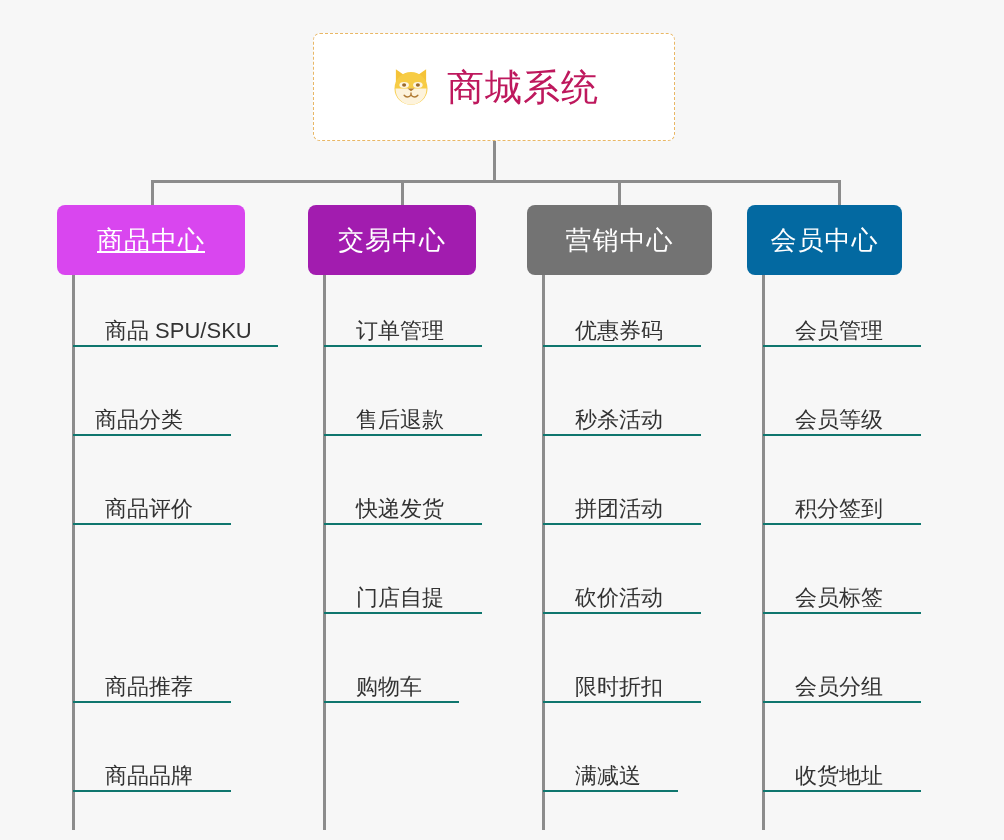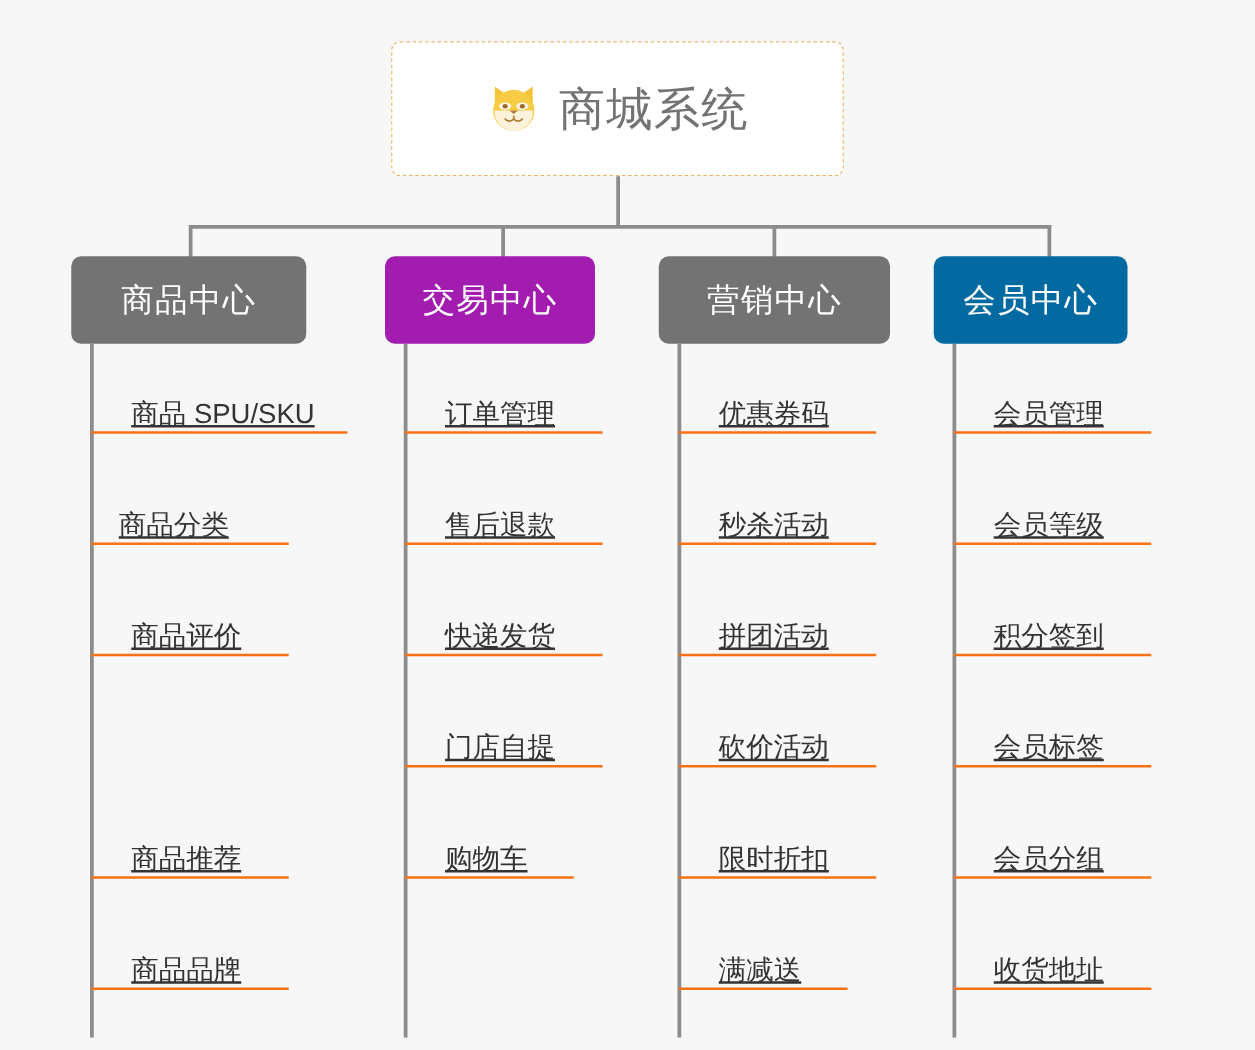--- a/index.html
+++ b/index.html
@@ -73,30 +73,29 @@
     font-size: 26px;
     letter-spacing: 1px;
     white-space: nowrap;
   }
 
   
   .leaf {
     position: absolute;
     box-sizing: border-box;
     height: 44px;
-    border-bottom: 2px solid #f97316;
+    border-bottom: 2px solid #0f766e;
     display: flex;
     align-items: flex-end;
     justify-content: flex-start;
     padding-left: 32px;
     padding-bottom: 2px;
     color: #333333;
     font-size: 22px;
     white-space: nowrap;
-    text-decoration: underline;
   }
   .leaf span { display: block; line-height: 1.1; }
 </style>
 </head>
 <body style="background: rgb(247, 247, 247);">
 
 <div id="mindmap">
 
   <div class="root-node" style="background: rgb(255, 255, 255); border-color: rgb(233, 183, 101);">
     <span class="root-icon">
@@ -109,38 +108,38 @@
         <ellipse cx="22" cy="29" rx="7" ry="4.4" fill="#fdf6e4"></ellipse>
         <ellipse cx="42" cy="29" rx="7" ry="4.4" fill="#fdf6e4"></ellipse>
         <ellipse cx="22" cy="29" rx="3" ry="2.6" fill="#9b6a2a"></ellipse>
         <ellipse cx="42" cy="29" rx="3" ry="2.6" fill="#9b6a2a"></ellipse>
         <path d="M32 38 l-5 -4 h10 Z" fill="#b07a33"></path>
         <path d="M32 40 v4" stroke="#b07a33" stroke-width="2" fill="none"></path>
         <path d="M32 44 q-6 5 -10 0" stroke="#b07a33" stroke-width="2" fill="none" stroke-linecap="round"></path>
         <path d="M32 44 q6 5 10 0" stroke="#b07a33" stroke-width="2" fill="none" stroke-linecap="round"></path>
       </svg>
     </span>
-    <span class="root-title" style="color: #737373;">商城系统</span>
+    <span class="root-title" style="color: #be185d;">商城系统</span>
   </div>
 
   <div class="conn conn-v" style="left: 493px; top: 141px; height: 41px; background: rgb(140, 140, 140);"></div>
 
   <div class="conn conn-h" style="left: 152px; top: 180px; width: 689px; background: rgb(140, 140, 140);"></div>
 
   <div class="conn conn-v" style="left: 151px; top: 180px; height: 26px; background: rgb(140, 140, 140);"></div>
   <div class="conn conn-v" style="left: 401px; top: 180px; height: 26px; background: rgb(140, 140, 140);"></div>
   <div class="conn conn-v" style="left: 618px; top: 180px; height: 26px; background: rgb(140, 140, 140);"></div>
   <div class="conn conn-v" style="left: 838px; top: 180px; height: 26px; background: rgb(140, 140, 140);"></div>
 
   <div class="conn conn-v" style="left: 72px; top: 275px; height: 555px; background: rgb(140, 140, 140);"></div>
   <div class="conn conn-v" style="left: 323px; top: 275px; height: 555px; background: rgb(140, 140, 140);"></div>
   <div class="conn conn-v" style="left: 542px; top: 275px; height: 555px; background: rgb(140, 140, 140);"></div>
   <div class="conn conn-v" style="left: 762px; top: 275px; height: 555px; background: rgb(140, 140, 140);"></div>
 
-  <div class="cat-box" style="left: 57px; top: 205px; width: 188px; background: #737373;">
+  <div class="cat-box" style="left: 57px; top: 205px; width: 188px; background: #d946ef; text-decoration: underline;">
     <span>商品中心</span>
   </div>
   <div class="cat-box" style="left: 308px; top: 205px; width: 168px; background: #a21caf; text-align: right;">
     <span>交易中心</span>
   </div>
   <div class="cat-box" style="left: 527px; top: 205px; width: 185px; background: #737373;">
     <span>营销中心</span>
   </div>
   <div class="cat-box" style="left: 747px; top: 205px; width: 155px; background: #0369a1;">
     <span>会员中心</span>

